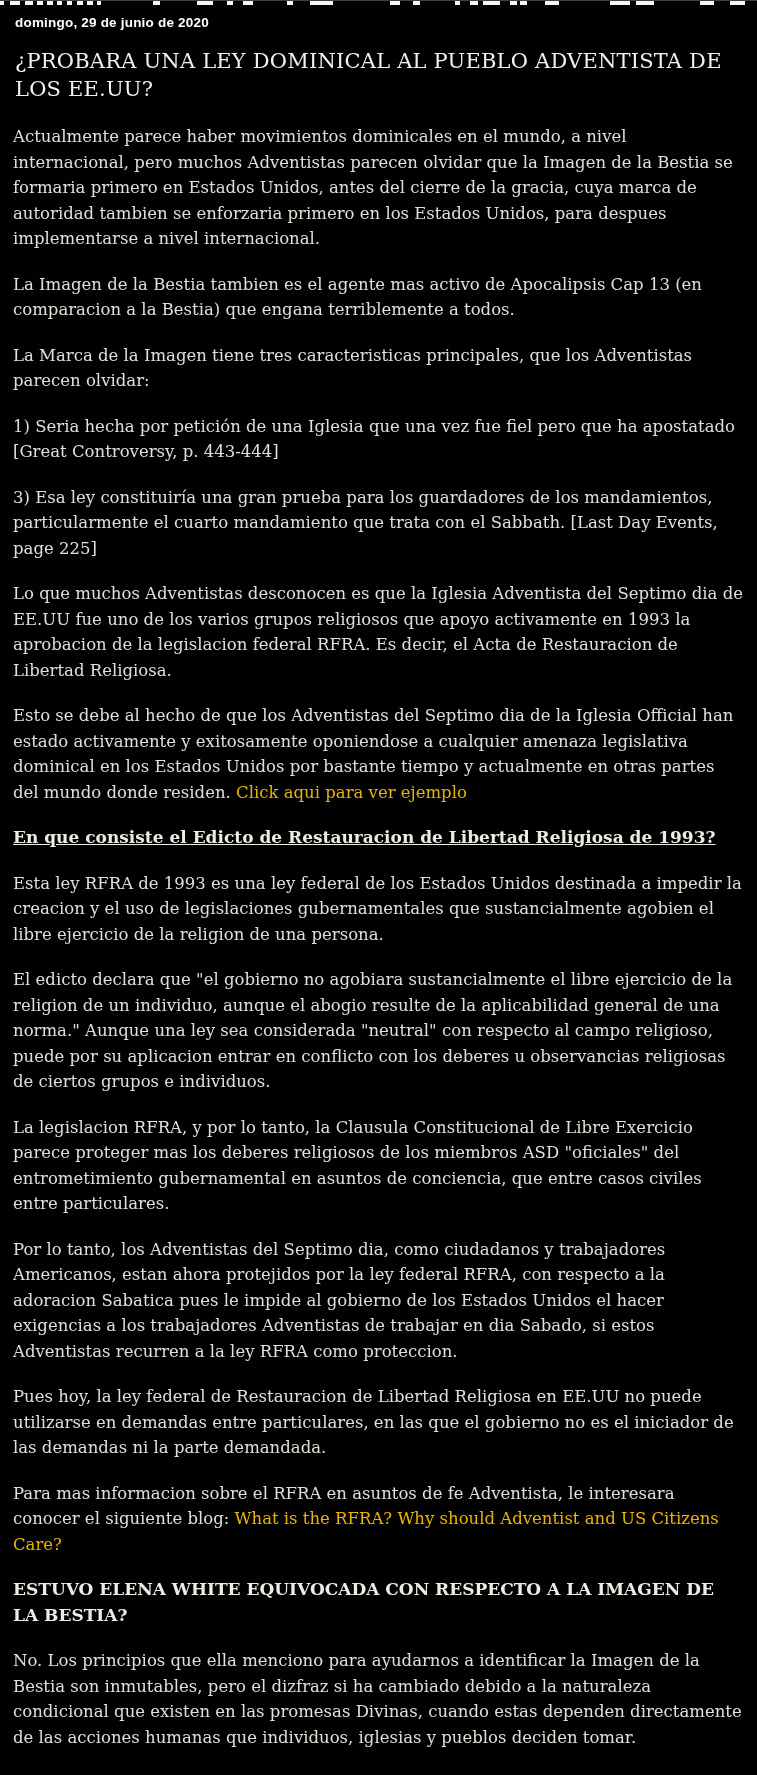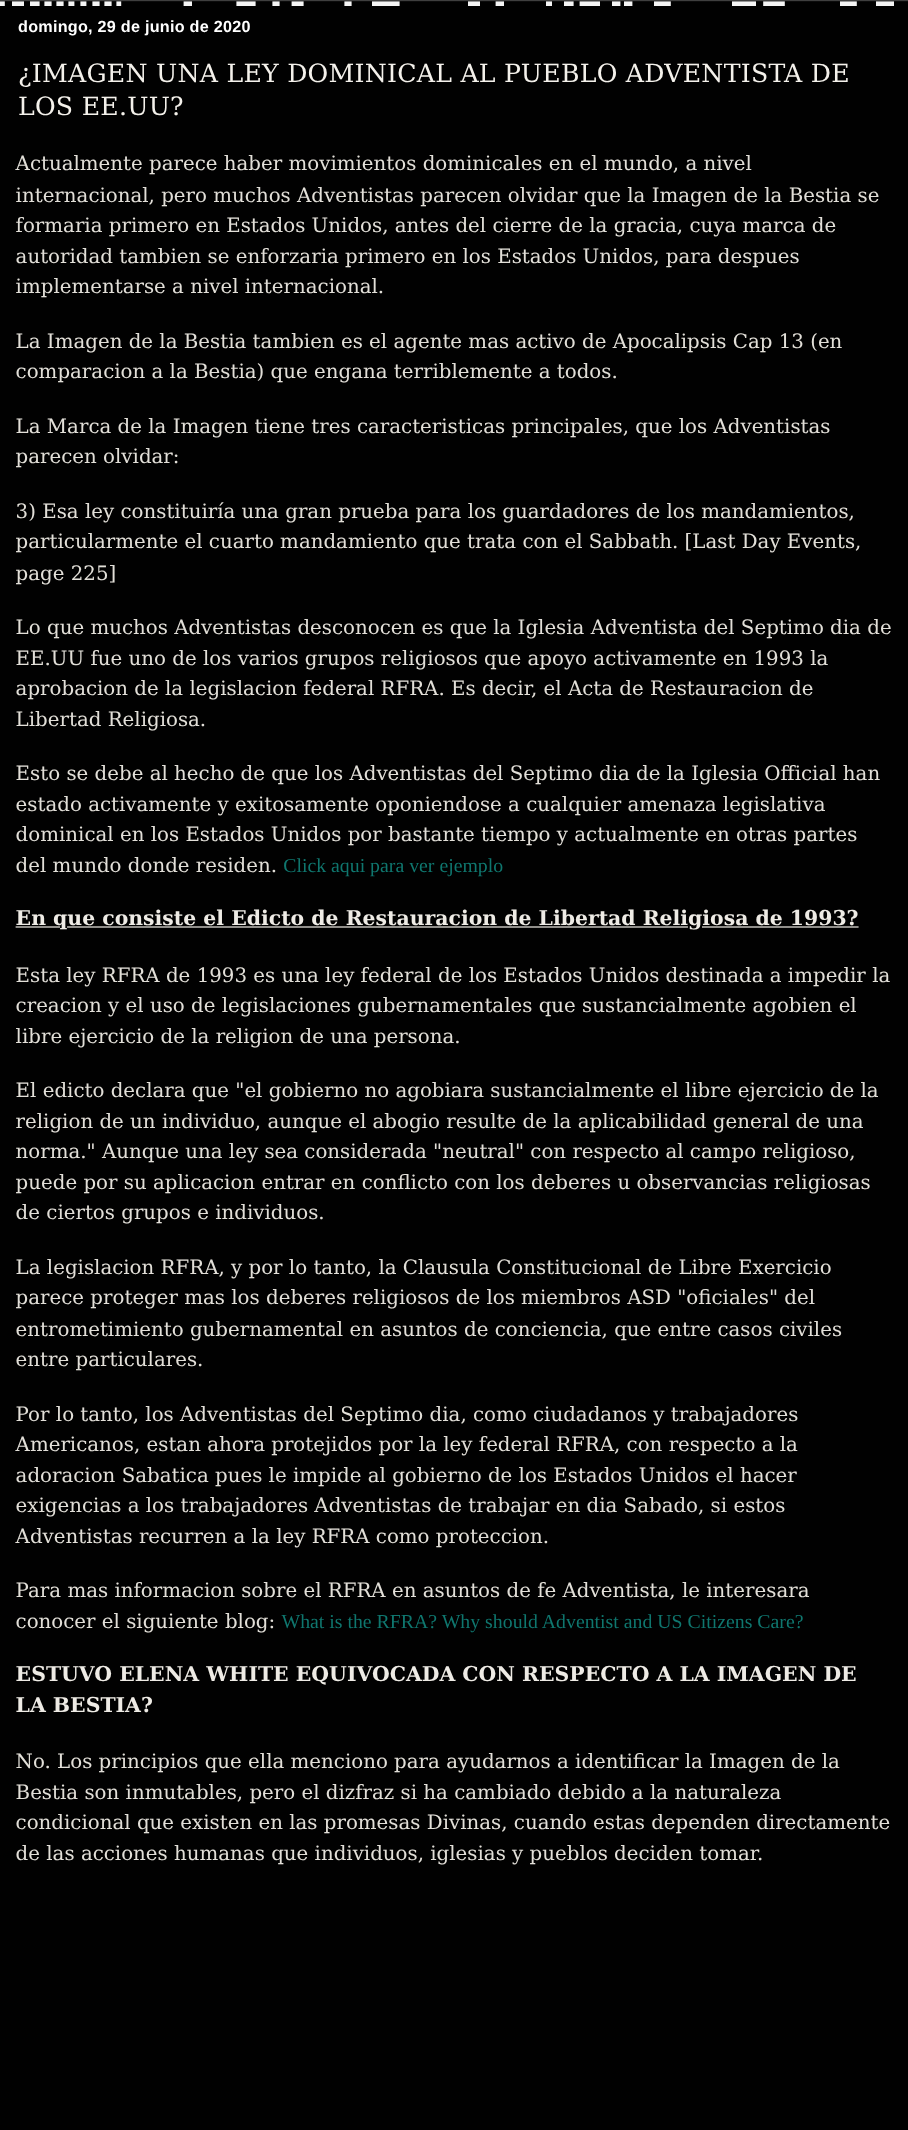--- a/index.html
+++ b/index.html
@@ -56,24 +56,23 @@
     font-size: 17px;
     line-height: 25.5px;
     margin: 20px 0;
     font-weight: bold;
     color: #eeebe5;
   }
   .post-body h2.underlined {
     text-decoration: underline;
   }
   a.red-link {
-    color: #0f766e;
+    color: #eab308;
     text-decoration: none;
     cursor: pointer;
-    font-family: Liberation Serif, serif;
   }
 </style>
 </head>
 <body>
 
 <div class="top-strip">
     <span class="frag" style="left: 0px; width: 4px;"></span>
     <span class="frag" style="left: 10px; width: 10px;"></span>
     <span class="frag" style="left: 25px; width: 8px;"></span>
     <span class="frag" style="left: 37px; width: 6px;"></span>
@@ -100,30 +99,31 @@
     <span class="frag" style="left: 610px; width: 20px;"></span>
     <span class="frag" style="left: 636px; width: 18px;"></span>
     <span class="frag" style="left: 700px; width: 14px;"></span>
     <span class="frag" style="left: 730px; width: 15px;"></span>
   </div>
 
 <div class="post">
 
   <div class="date-header">domingo, 29 de junio de 2020</div>
 
-  <h1 class="post-title">¿IMAGEN UNA LEY DOMINICAL AL PUEBLO ADVENTISTA DE LOS EE.UU?</h1>
+  <h1 class="post-title">¿PROBARA UNA LEY DOMINICAL AL PUEBLO ADVENTISTA DE LOS EE.UU?</h1>
 
   <div class="post-body">
 
     <p>Actualmente parece haber movimientos dominicales en el mundo, a nivel internacional, pero muchos Adventistas parecen olvidar que la Imagen de la Bestia se formaria primero en Estados Unidos, antes del cierre de la gracia, cuya marca de autoridad tambien se enforzaria primero en los Estados Unidos, para despues implementarse a nivel internacional.</p>
 
     <p>La Imagen de la Bestia tambien es el agente mas activo de Apocalipsis Cap 13 (en comparacion a la Bestia) que engana terriblemente a todos.</p>
 
     <p>La Marca de la Imagen tiene tres caracteristicas principales, que los Adventistas parecen olvidar:</p>
 
+    <p>1) Seria hecha por petición de una Iglesia que una vez fue fiel pero que ha apostatado [Great Controversy, p. 443-444]</p>
 
 
     <p>3) Esa ley constituiría una gran prueba para los guardadores de los mandamientos, particularmente el cuarto mandamiento que trata con el Sabbath. [Last Day Events, page 225]</p>
 
     <p>Lo que muchos Adventistas desconocen es que la Iglesia Adventista del Septimo dia de EE.UU fue uno de los varios grupos religiosos que apoyo activamente en 1993 la aprobacion de la legislacion federal RFRA. Es decir, el Acta de Restauracion de Libertad Religiosa.</p>
 
     <p>
       <span>Esto se debe al hecho de que los Adventistas del Septimo dia de la Iglesia Official han estado activamente y exitosamente oponiendose a cualquier amenaza legislativa dominical en los Estados Unidos por bastante tiempo y actualmente en otras partes del mundo donde residen.</span>
       <a class="red-link">Click aqui para ver ejemplo</a>
     </p>
@@ -131,20 +131,21 @@
     <h2 class="underlined">En que consiste el Edicto de Restauracion de Libertad Religiosa de 1993?</h2>
 
     <p>Esta ley RFRA de 1993 es una ley federal de los Estados Unidos destinada a impedir la creacion y el uso de legislaciones gubernamentales que sustancialmente agobien el libre ejercicio de la religion de una persona.</p>
 
     <p>El edicto declara que "el gobierno no agobiara sustancialmente el libre ejercicio de la religion de un individuo, aunque el abogio resulte de la aplicabilidad general de una norma." Aunque una ley sea considerada "neutral" con respecto al campo religioso, puede por su aplicacion entrar en conflicto con los deberes u observancias religiosas de ciertos grupos e individuos.</p>
 
     <p>La legislacion RFRA, y por lo tanto, la Clausula Constitucional de Libre Exercicio parece proteger mas los deberes religiosos de los miembros ASD "oficiales" del entrometimiento gubernamental en asuntos de conciencia, que entre casos civiles entre particulares.</p>
 
     <p>Por lo tanto, los Adventistas del Septimo dia, como ciudadanos y trabajadores Americanos, estan ahora protejidos por la ley federal RFRA, con respecto a la adoracion Sabatica pues le impide al gobierno de los Estados Unidos el hacer exigencias a los trabajadores Adventistas de trabajar en dia Sabado, si estos Adventistas recurren a la ley RFRA como proteccion.</p>
 
+    <p>Pues hoy, la ley federal de Restauracion de Libertad Religiosa en EE.UU no puede utilizarse en demandas entre particulares, en las que el gobierno no es el iniciador de las demandas ni la parte demandada.</p>
 
     <p>
       <span>Para mas informacion sobre el RFRA en asuntos de fe Adventista, le interesara conocer el siguiente blog: </span>
       <a class="red-link">What is the RFRA? Why should Adventist and US Citizens Care?</a>
     </p>
 
     <h2>ESTUVO ELENA WHITE EQUIVOCADA CON RESPECTO A LA IMAGEN DE LA BESTIA?</h2>
 
     <p>No.  Los principios que ella menciono para ayudarnos a identificar la Imagen de la Bestia son inmutables, pero el dizfraz si ha cambiado debido a la naturaleza condicional que existen en las promesas Divinas, cuando estas dependen directamente de las acciones humanas que  individuos, iglesias y pueblos deciden tomar.</p>
 

